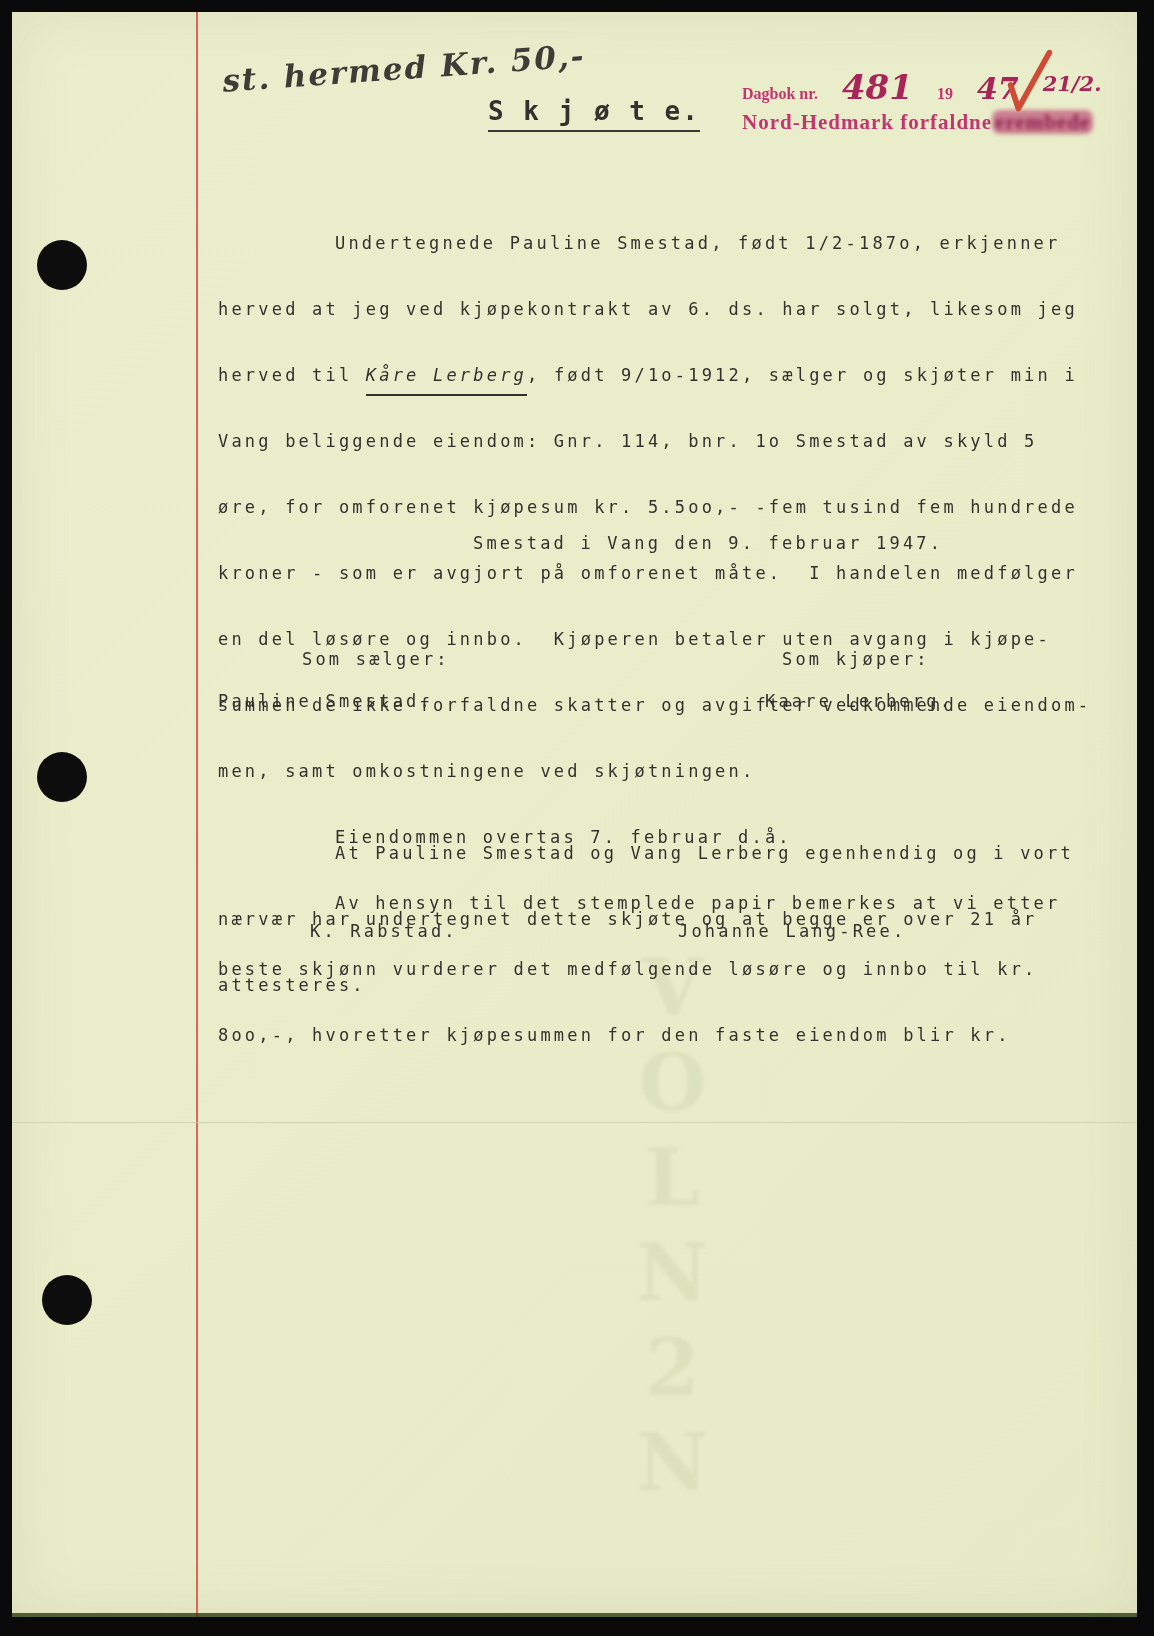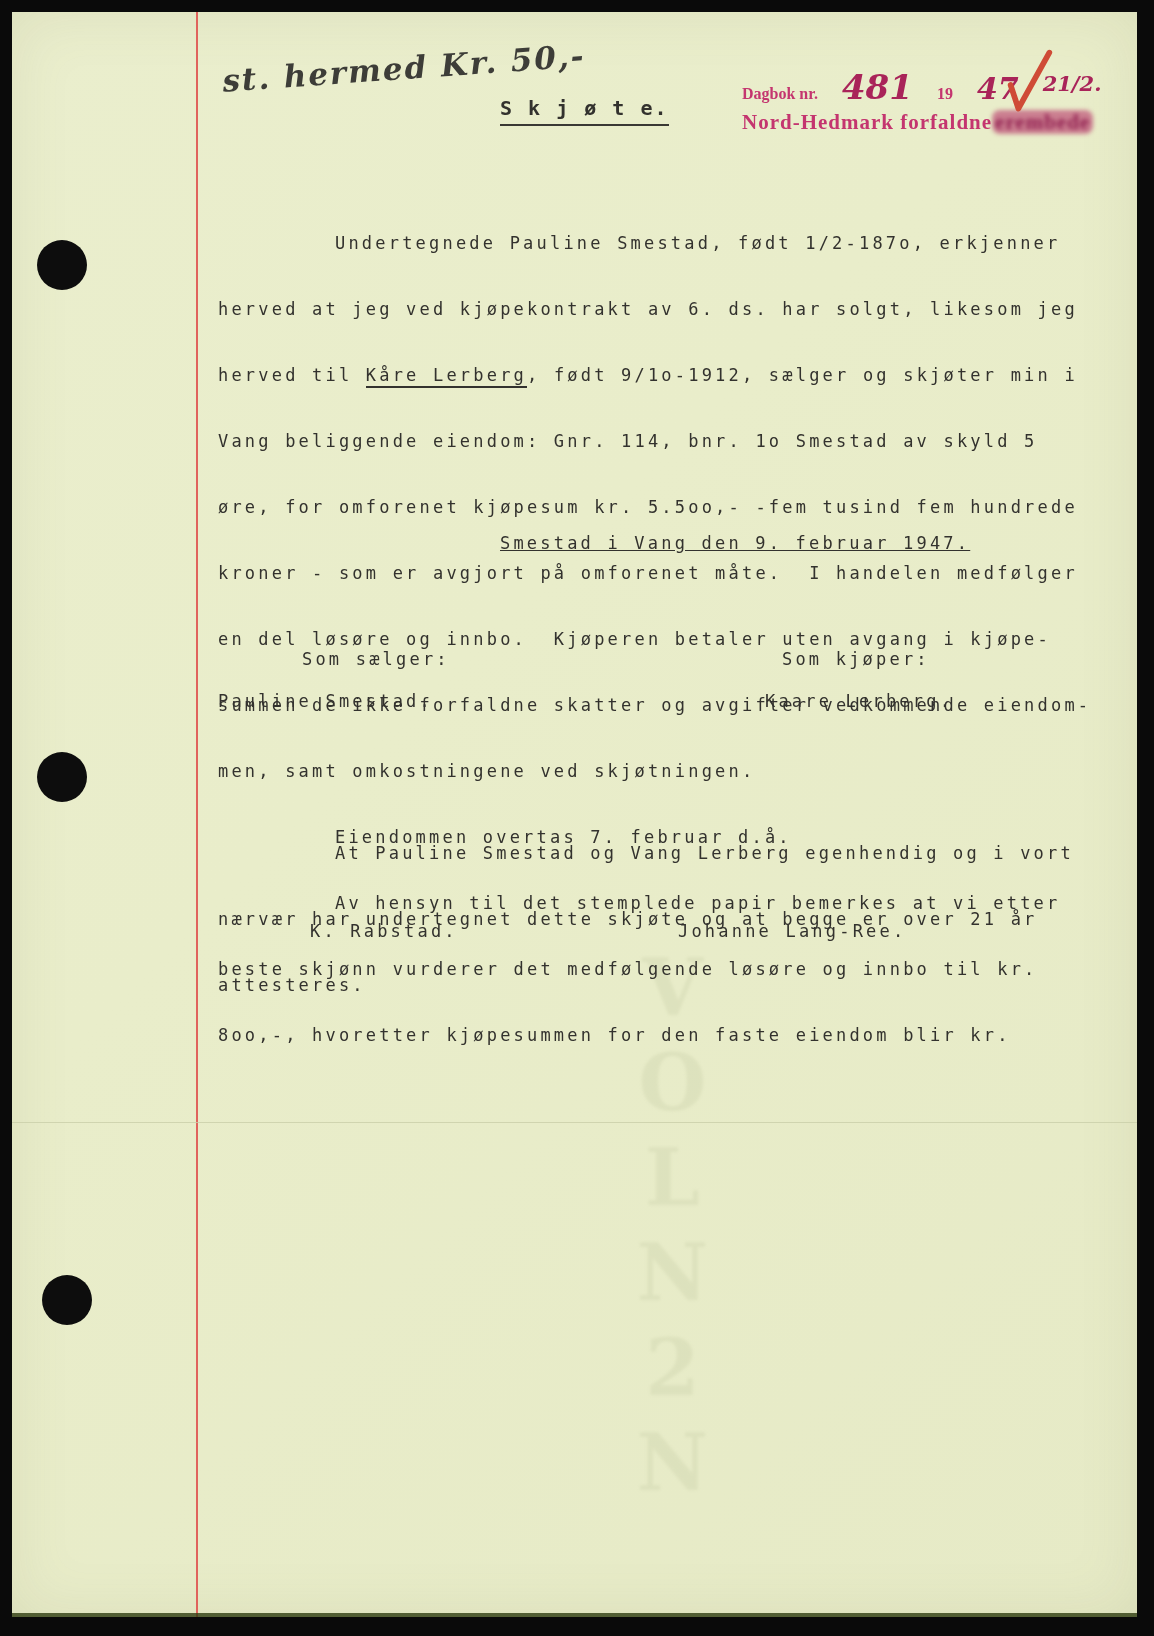--- a/index.html
+++ b/index.html
@@ -23,42 +23,42 @@
   .hole-2{left:25px;top:740px;}
   .hole-3{left:30px;top:1263px;}
 
   .hand-note{
     position:absolute;left:210px;top:38px;
     font-family:"DejaVu Serif", serif;font-style:italic;font-weight:bold;
     font-size:31px;color:#3d3d38;transform:rotate(-4deg);letter-spacing:2px;
     white-space:nowrap;
   }
   .doc-title{
-    position:absolute;left:488px;top:84px;
-    font-size:20px;font-weight:bold;color:#33322e;
+    position:absolute;left:476px;top:84px;
+    font-size:26px;font-weight:bold;color:#33322e;
     letter-spacing:2px;border-bottom:2px solid #3a3934;padding-bottom:4px;
     white-space:pre;
   }
   .stamp{position:absolute;left:730px;top:58px;color:#c12e6b;white-space:nowrap;}
   .stamp-row1{display:flex;align-items:baseline;gap:24px;}
   .stamp-label{font-family:"Liberation Serif", serif;font-weight:bold;font-size:16px;color:#c4356f;}
   .stamp-num{font-family:"DejaVu Serif", serif;font-style:italic;font-weight:bold;font-size:34px;color:#a92459;line-height:1;}
   .stamp-yearfix{font-family:"Liberation Serif", serif;font-weight:bold;font-size:16px;color:#c4356f;}
   .stamp-year{font-family:"DejaVu Serif", serif;font-style:italic;font-weight:bold;font-size:30px;color:#a92459;line-height:1;}
   .stamp-date{font-family:"DejaVu Serif", serif;font-style:italic;font-weight:bold;font-size:21px;color:#a92459;position:relative;top:-8px;}
   .stamp-row2{margin-top:6px;font-family:"Liberation Serif", serif;font-weight:bold;font-size:21px;color:#c4356f;letter-spacing:1px;}
   .smudge{filter:blur(2px);background:rgba(178,36,96,0.55);color:#8f1d4e;border-radius:8px;padding:0 3px;}
   .checkmark{position:absolute;left:992px;top:34px;transform:rotate(6deg);}
 
   .typed{font-size:17px;letter-spacing:3.2px;line-height:22px;color:#33322e;white-space:pre;}
   .para{position:absolute;left:206px;top:176px;}
   .indent{padding-left:117px;}
-  .uline{border-bottom:2px solid #33322e;padding-bottom:1px;}
+  .uline{border-bottom:2px solid #33322e;padding-bottom:9px;font-style:italic;}
 
-  .dateline{position:absolute;left:488px;top:520px;text-decoration:underline;}
+  .dateline{position:absolute;left:461px;top:520px;}
   .label-seller{position:absolute;left:290px;top:636px;}
   .label-buyer{position:absolute;left:770px;top:636px;}
   .sig-seller{position:absolute;left:206px;top:678px;}
   .sig-buyer{position:absolute;left:753px;top:678px;}
   .attest{position:absolute;left:206px;top:786px;}
   .witness-left{position:absolute;left:298px;top:908px;}
   .witness-right{position:absolute;left:666px;top:908px;}
 
   .bleedthrough{
     position:absolute;left:598px;top:930px;width:110px;

